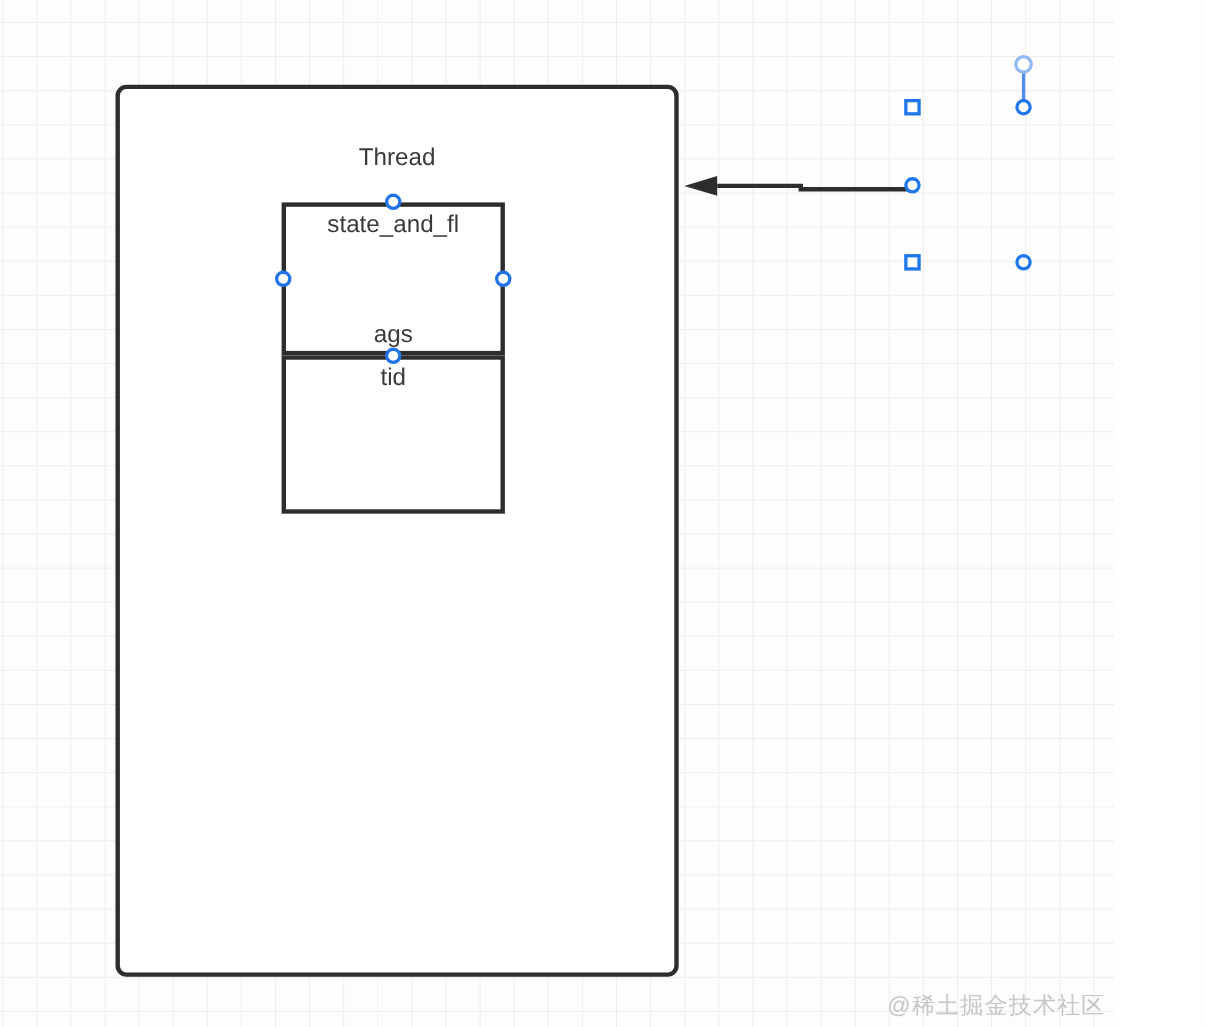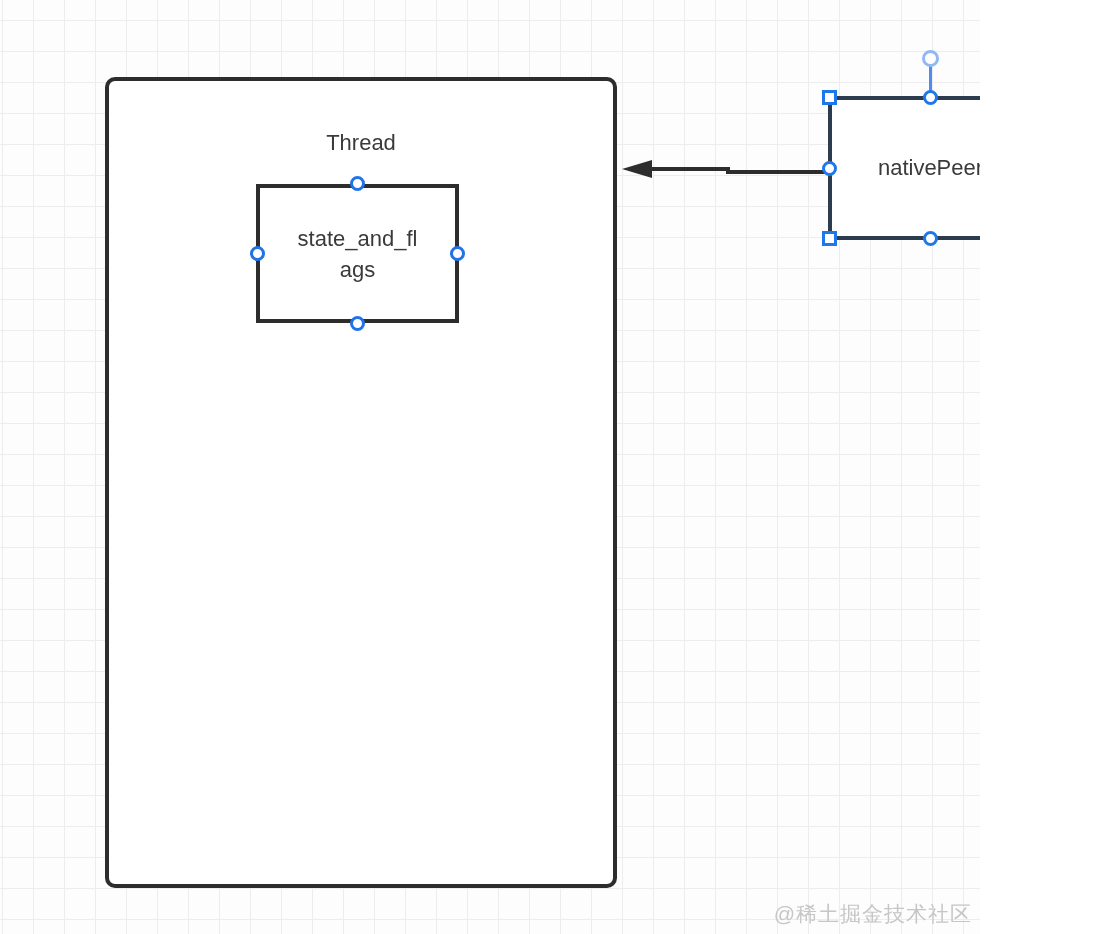--- a/index.html
+++ b/index.html
@@ -11,20 +11,21 @@
     position: relative;
     width: 980px;
     height: 934px;
     overflow: hidden;
     background-color: #fdfdfd;
     background-image:
       linear-gradient(to right, #ededed 1px, transparent 1px),
       linear-gradient(to bottom, #ededed 1px, transparent 1px);
     background-size: 31px 31px;
     background-position: 2px 20px;
+    padding-left: 33px;
   }
 
   
   .thread-box {
     position: absolute;
     left: 105px;
     top: 77px;
     width: 512px;
     height: 811px;
     box-sizing: border-box;
@@ -50,21 +51,21 @@
     width: 203px;
   }
   .cell {
     box-sizing: border-box;
     width: 203px;
     border: 4px solid #2d2d2d;
     background: #ffffff;
     display: flex;
     flex-direction: column;
     align-items: center;
-    justify-content: center;
+    justify-content: space-between;
     text-align: center;
     font-size: 22px;
     line-height: 31px;
     color: #3a3a3a;
   }
   .cell-1 { height: 139px; }
   .cell-2 { height: 139px; }
   .cell-3 { height: 140px; }
   .cell-4 { height: 144px; }
 
@@ -162,36 +163,36 @@
 <div class="canvas">
 
   <div class="thread-box">
     <div class="thread-title">Thread</div>
 
     <div class="cells">
       <div class="cell cell-1">
         <span>state_and_fl</span>
         <span>ags</span>
       </div>
+      <div class="cell cell-4">
+        <span>tid</span>
+      </div>
 
       <div class="cp cp-top"></div>
       <div class="cp cp-left"></div>
       <div class="cp cp-right"></div>
       <div class="cp cp-bottom"></div>
     </div>
   </div>
 
   <svg class="arrow-svg" width="1096" height="934">
     <path d="M 829 172 L 728 172 L 728 169 L 652 169" stroke="#2d2d2d" stroke-width="4" fill="none"></path>
     <polygon points="622,169 652,160 652,178" fill="#2d2d2d"></polygon>
   </svg>
 
-  <div class="native-peer">
-    <span>nativePeer</span>
-  </div>
 
   <div class="rotate-stem"></div>
   <div class="rotate-handle"></div>
   <div class="handle h-nw"></div>
   <div class="handle round h-n"></div>
   <div class="handle h-ne"></div>
   <div class="handle round h-w"></div>
   <div class="handle round h-e"></div>
   <div class="handle h-sw"></div>
   <div class="handle round h-s"></div>

